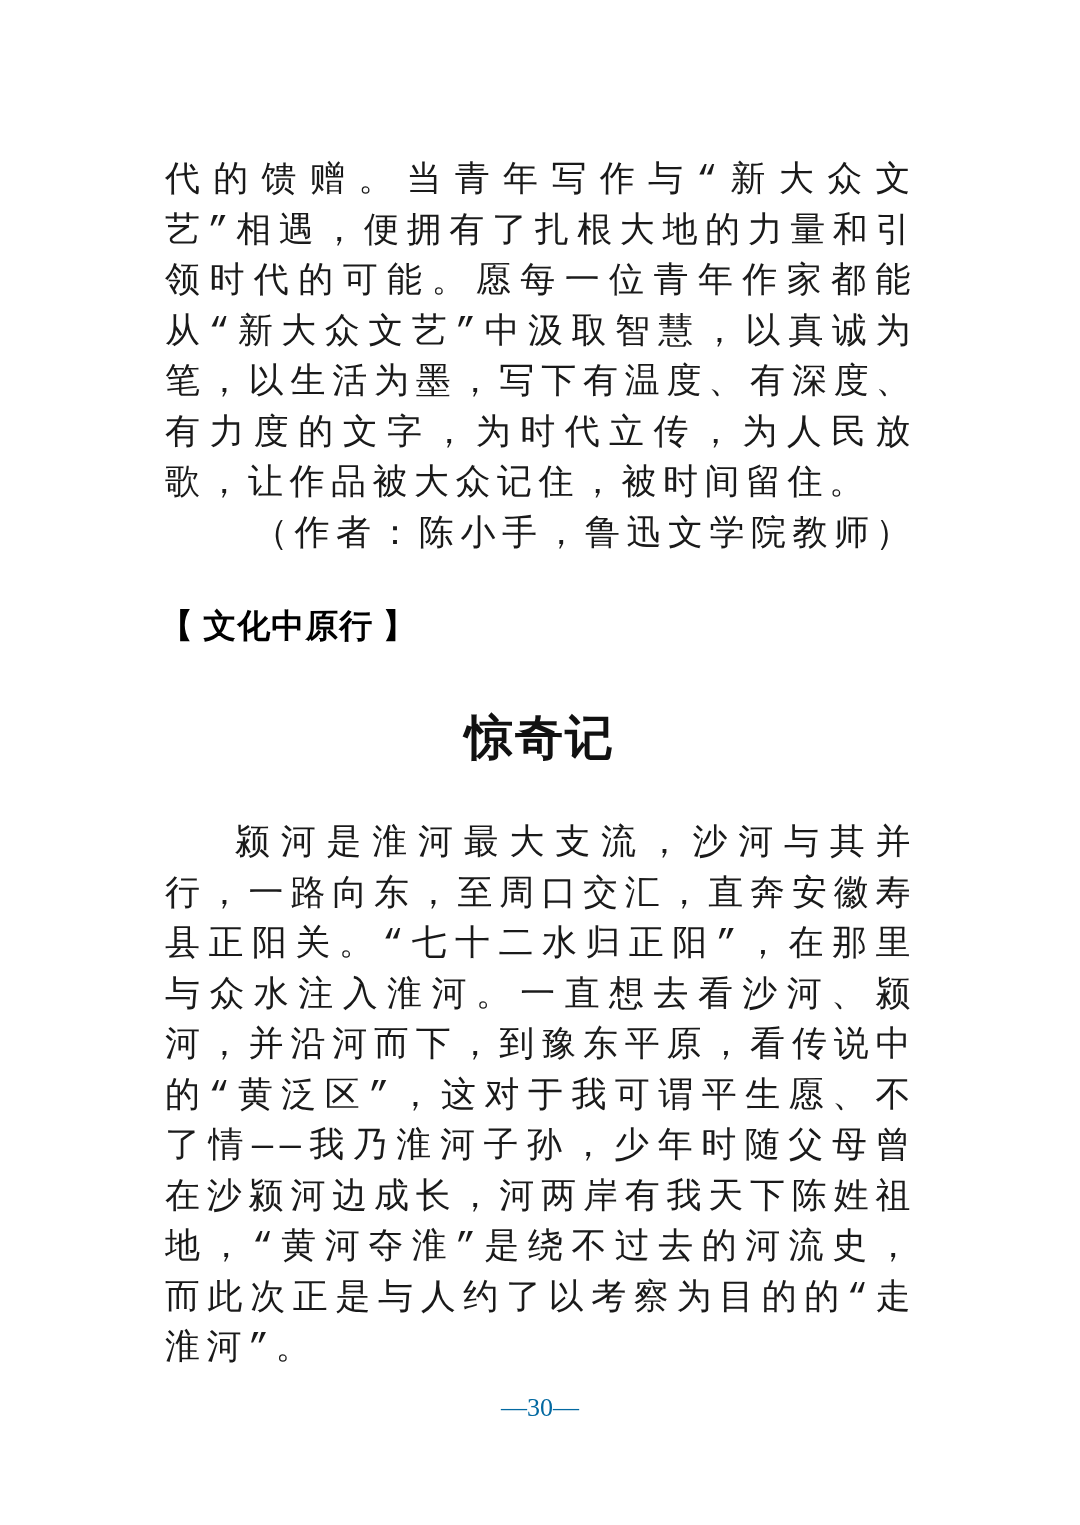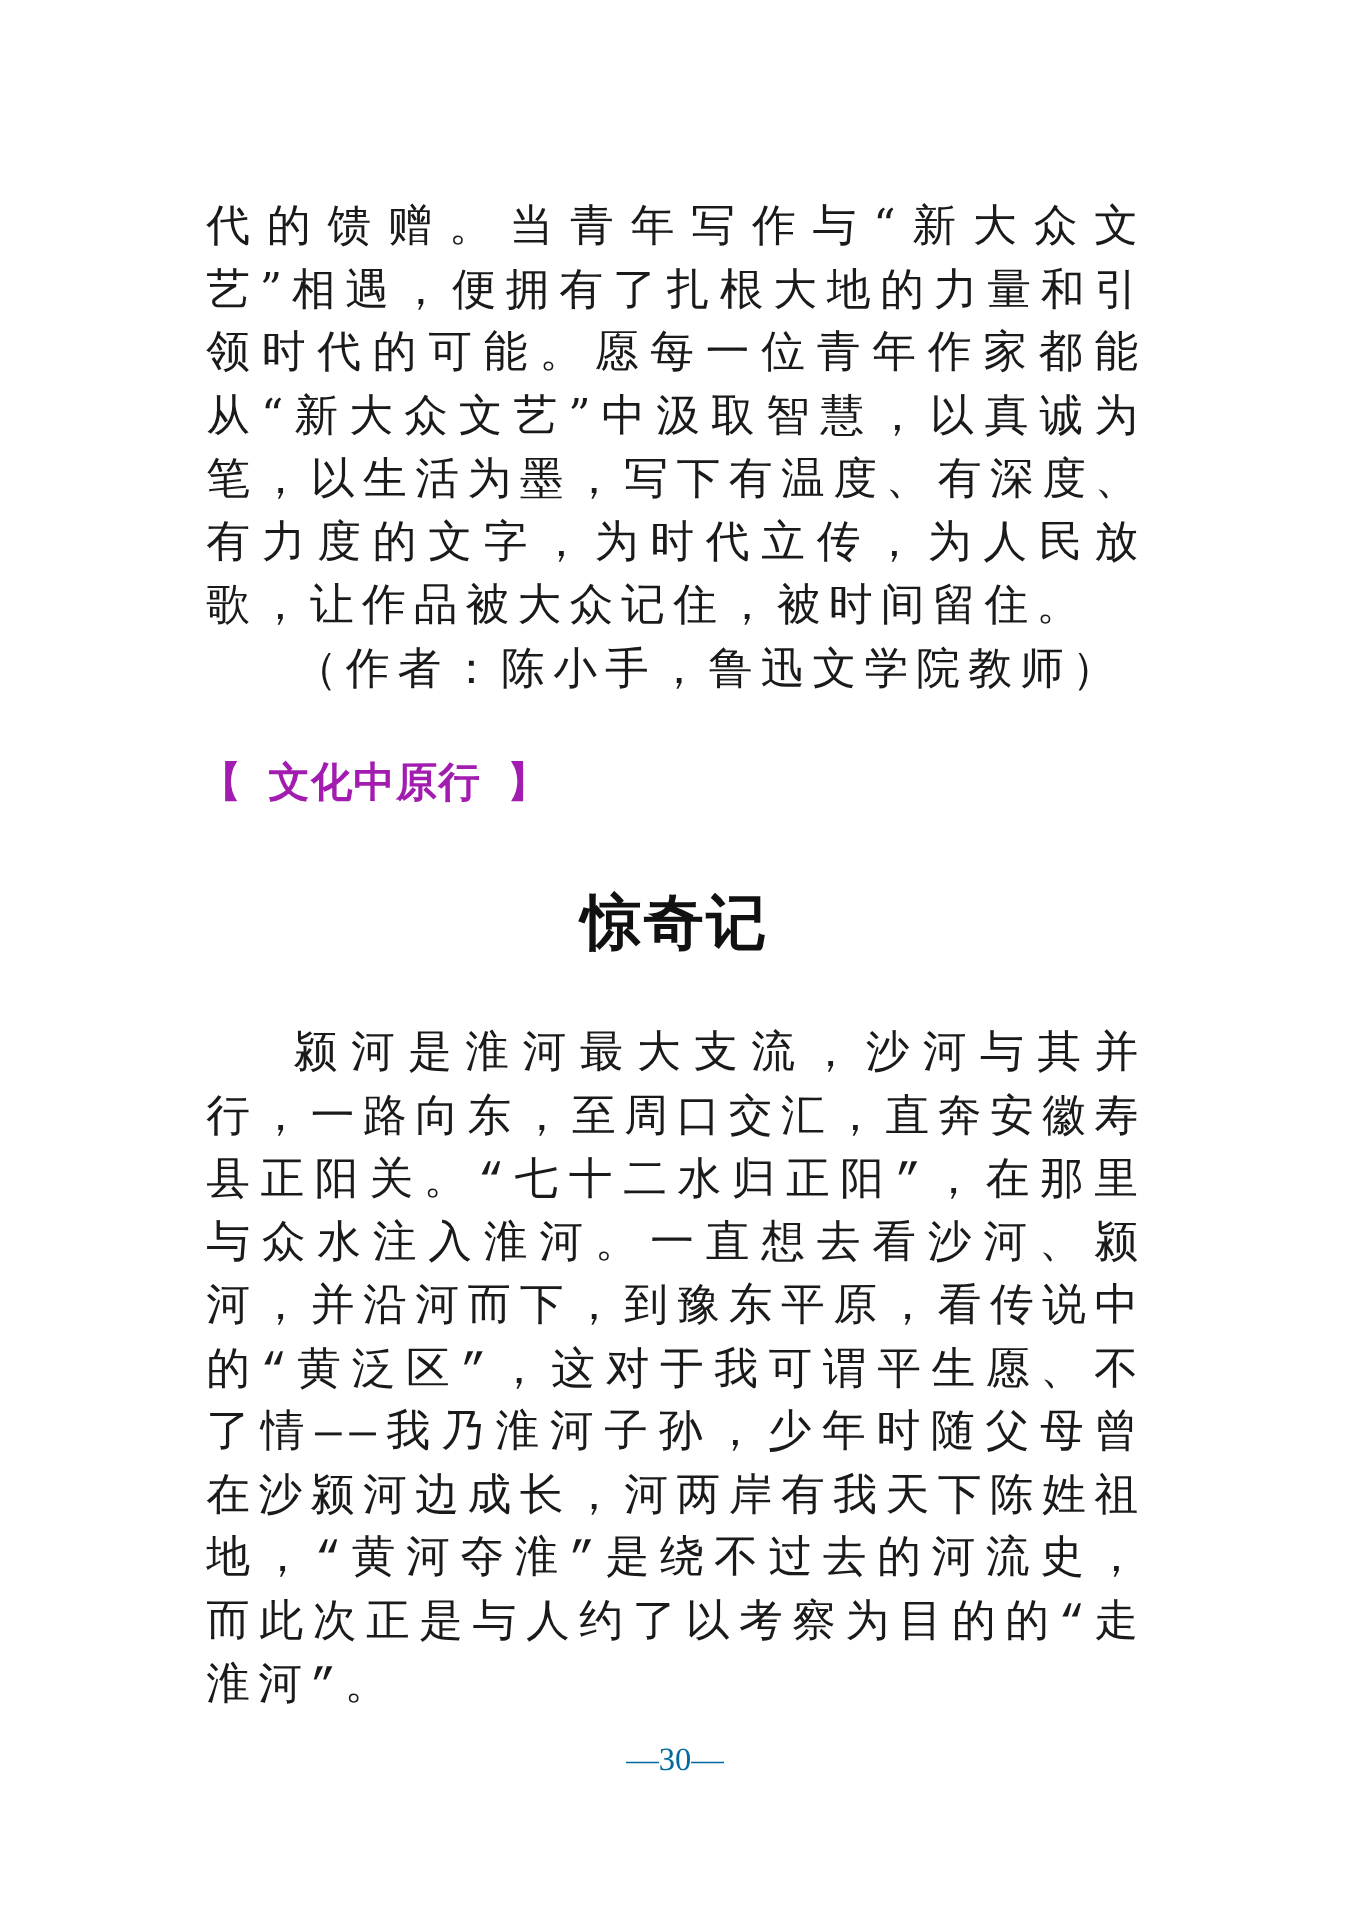--- a/index.html
+++ b/index.html
@@ -34,37 +34,39 @@
       letter-spacing: 6.5px;
       text-align: justify;
       text-align-last: left;
       font-weight: 400;
     }
     .para.indent {
       text-indent: 70px;
     }
     #prev-article {
       top: 156px;
+      font-family: Liberation Mono, monospace;
     }
     .byline {
       margin: 0;
       font-size: 35px;
       line-height: 50.5px;
       letter-spacing: 6.5px;
       padding-left: 70px;
+      text-align: right;
     }
     #column-label {
       position: absolute;
       left: 160px;
       top: 604px;
-      font-family: Liberation Mono, monospace;
+      font-family: Liberation Serif, serif;
       font-size: 33px;
       font-weight: 700;
       letter-spacing: 1px;
-      color: #a21caf;
+      color: #000000;
       margin: 0;
     }
     #article-title {
       position: absolute;
       left: 0;
       top: 706px;
       width: 1080px;
       text-align: center;
       font-family: "DejaVu Serif", "Liberation Serif", serif;
       font-size: 48px;

